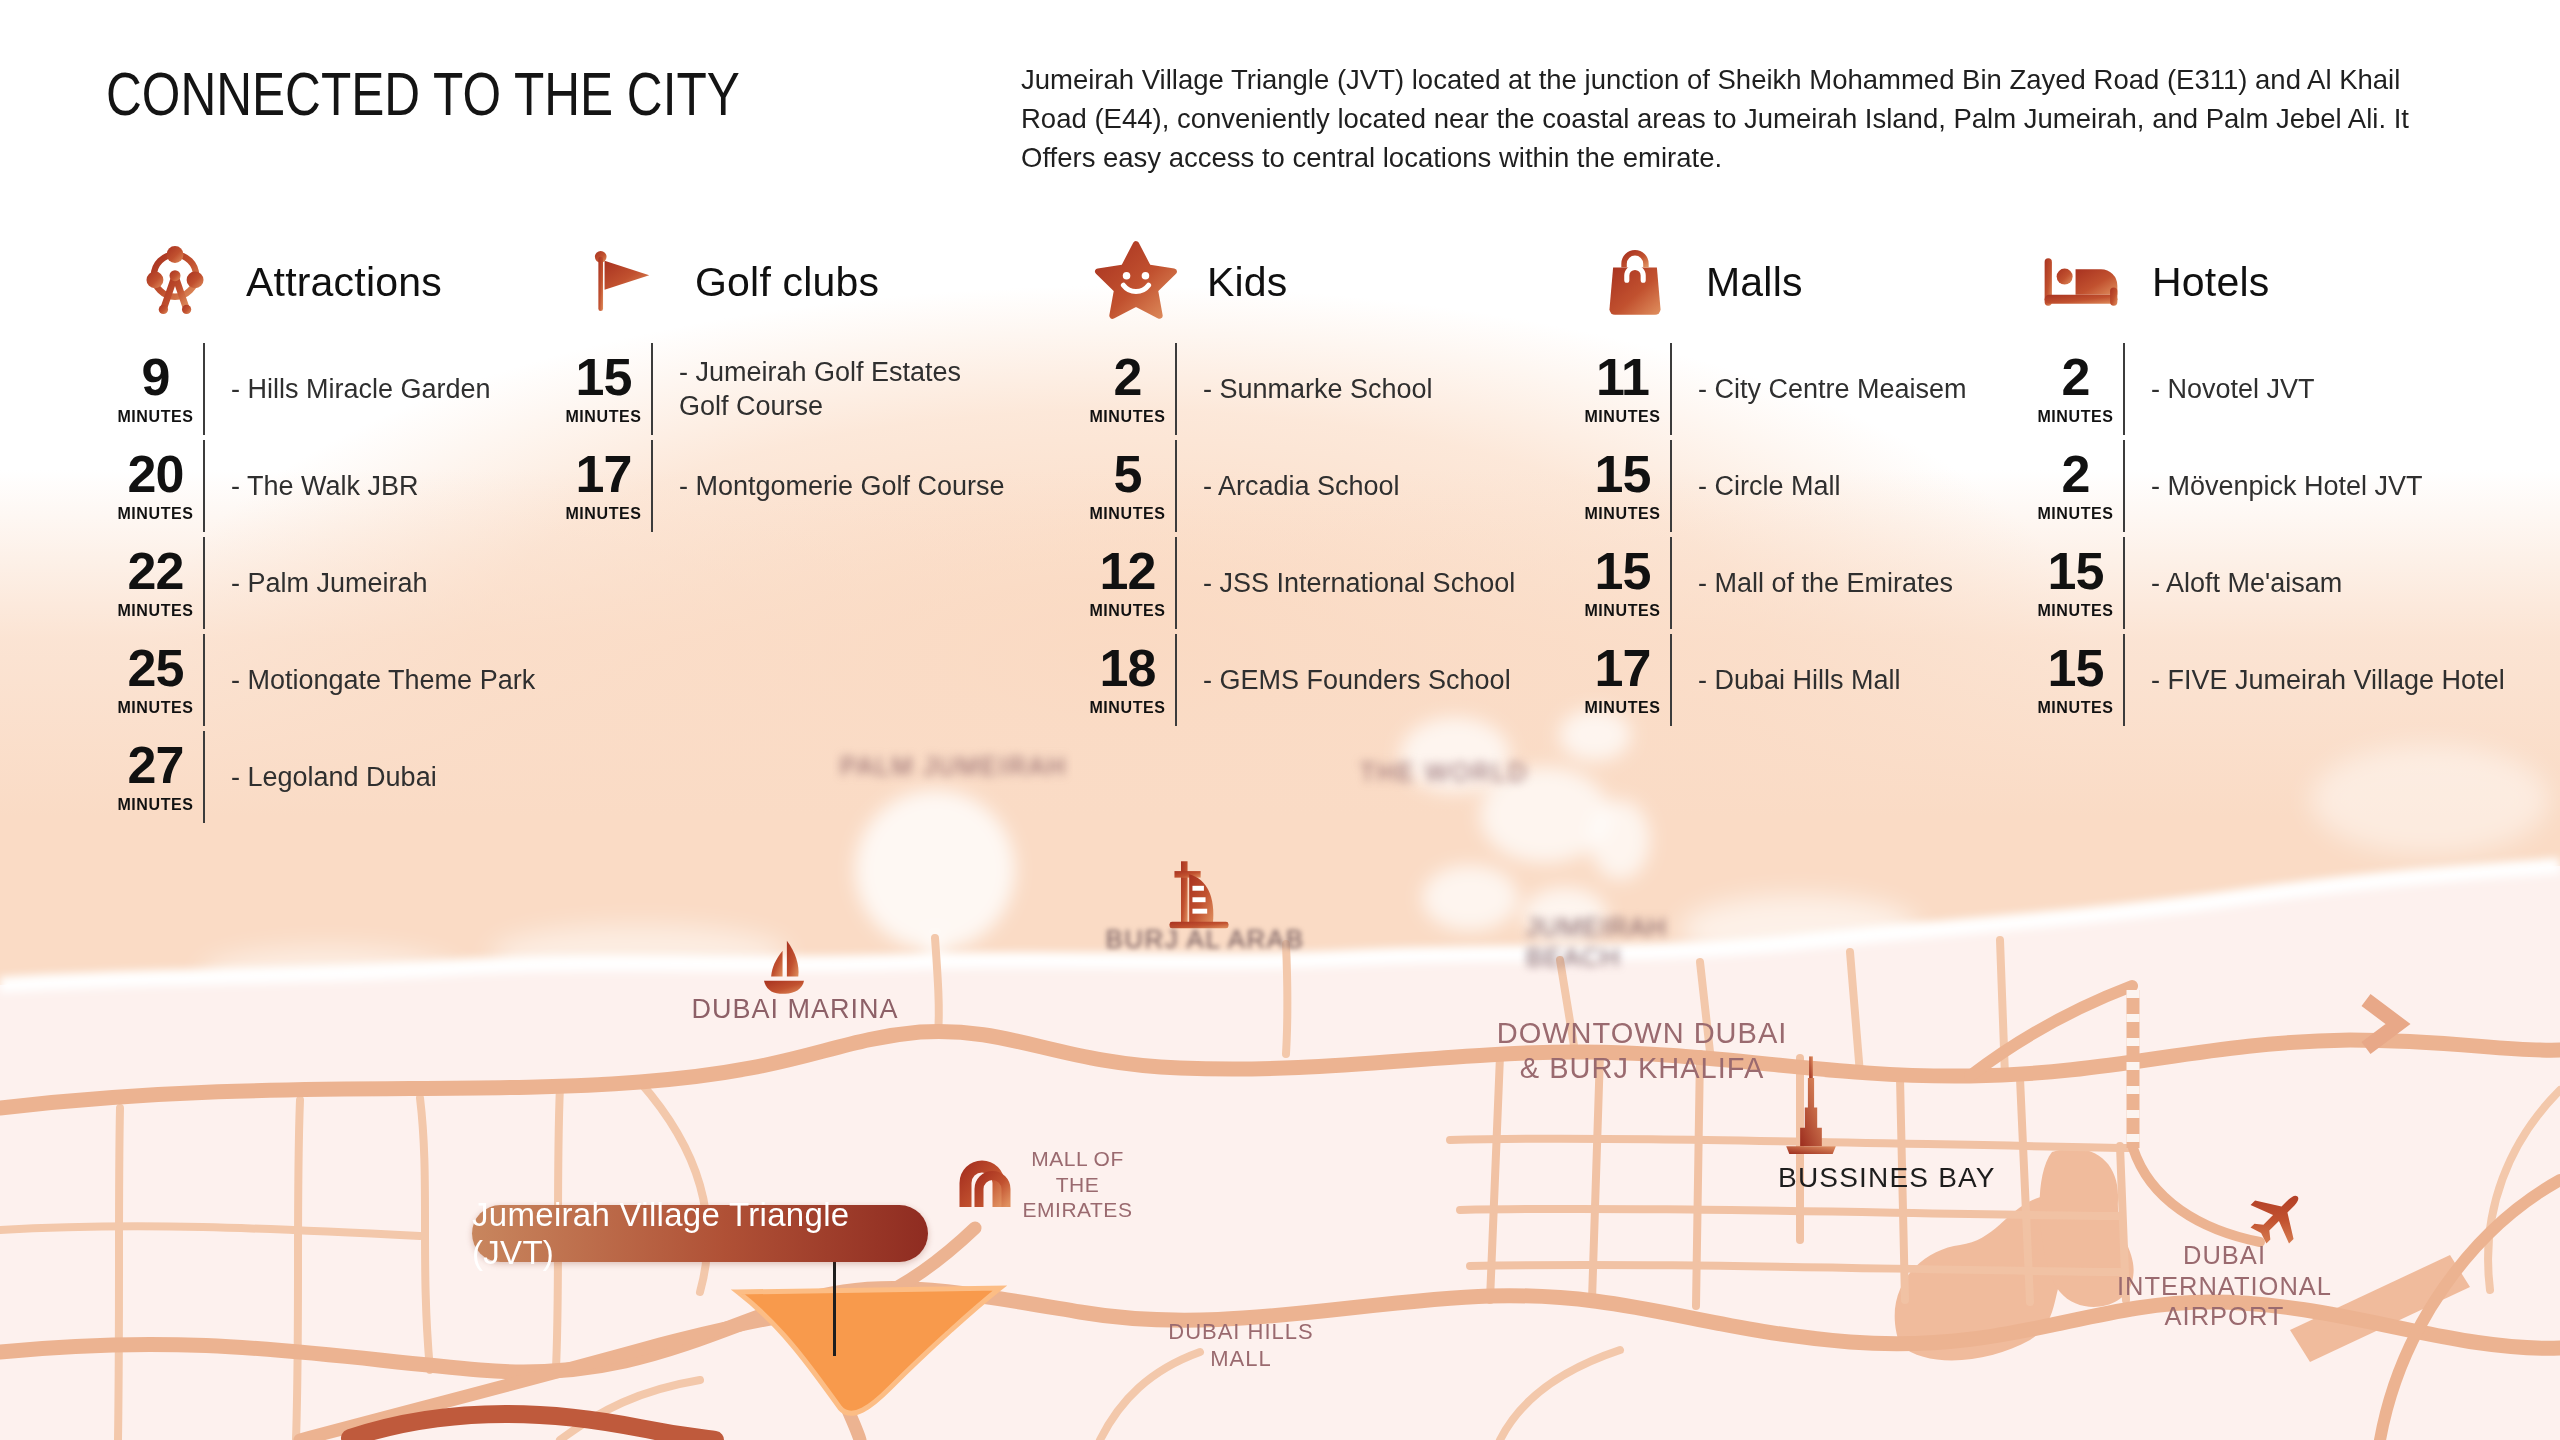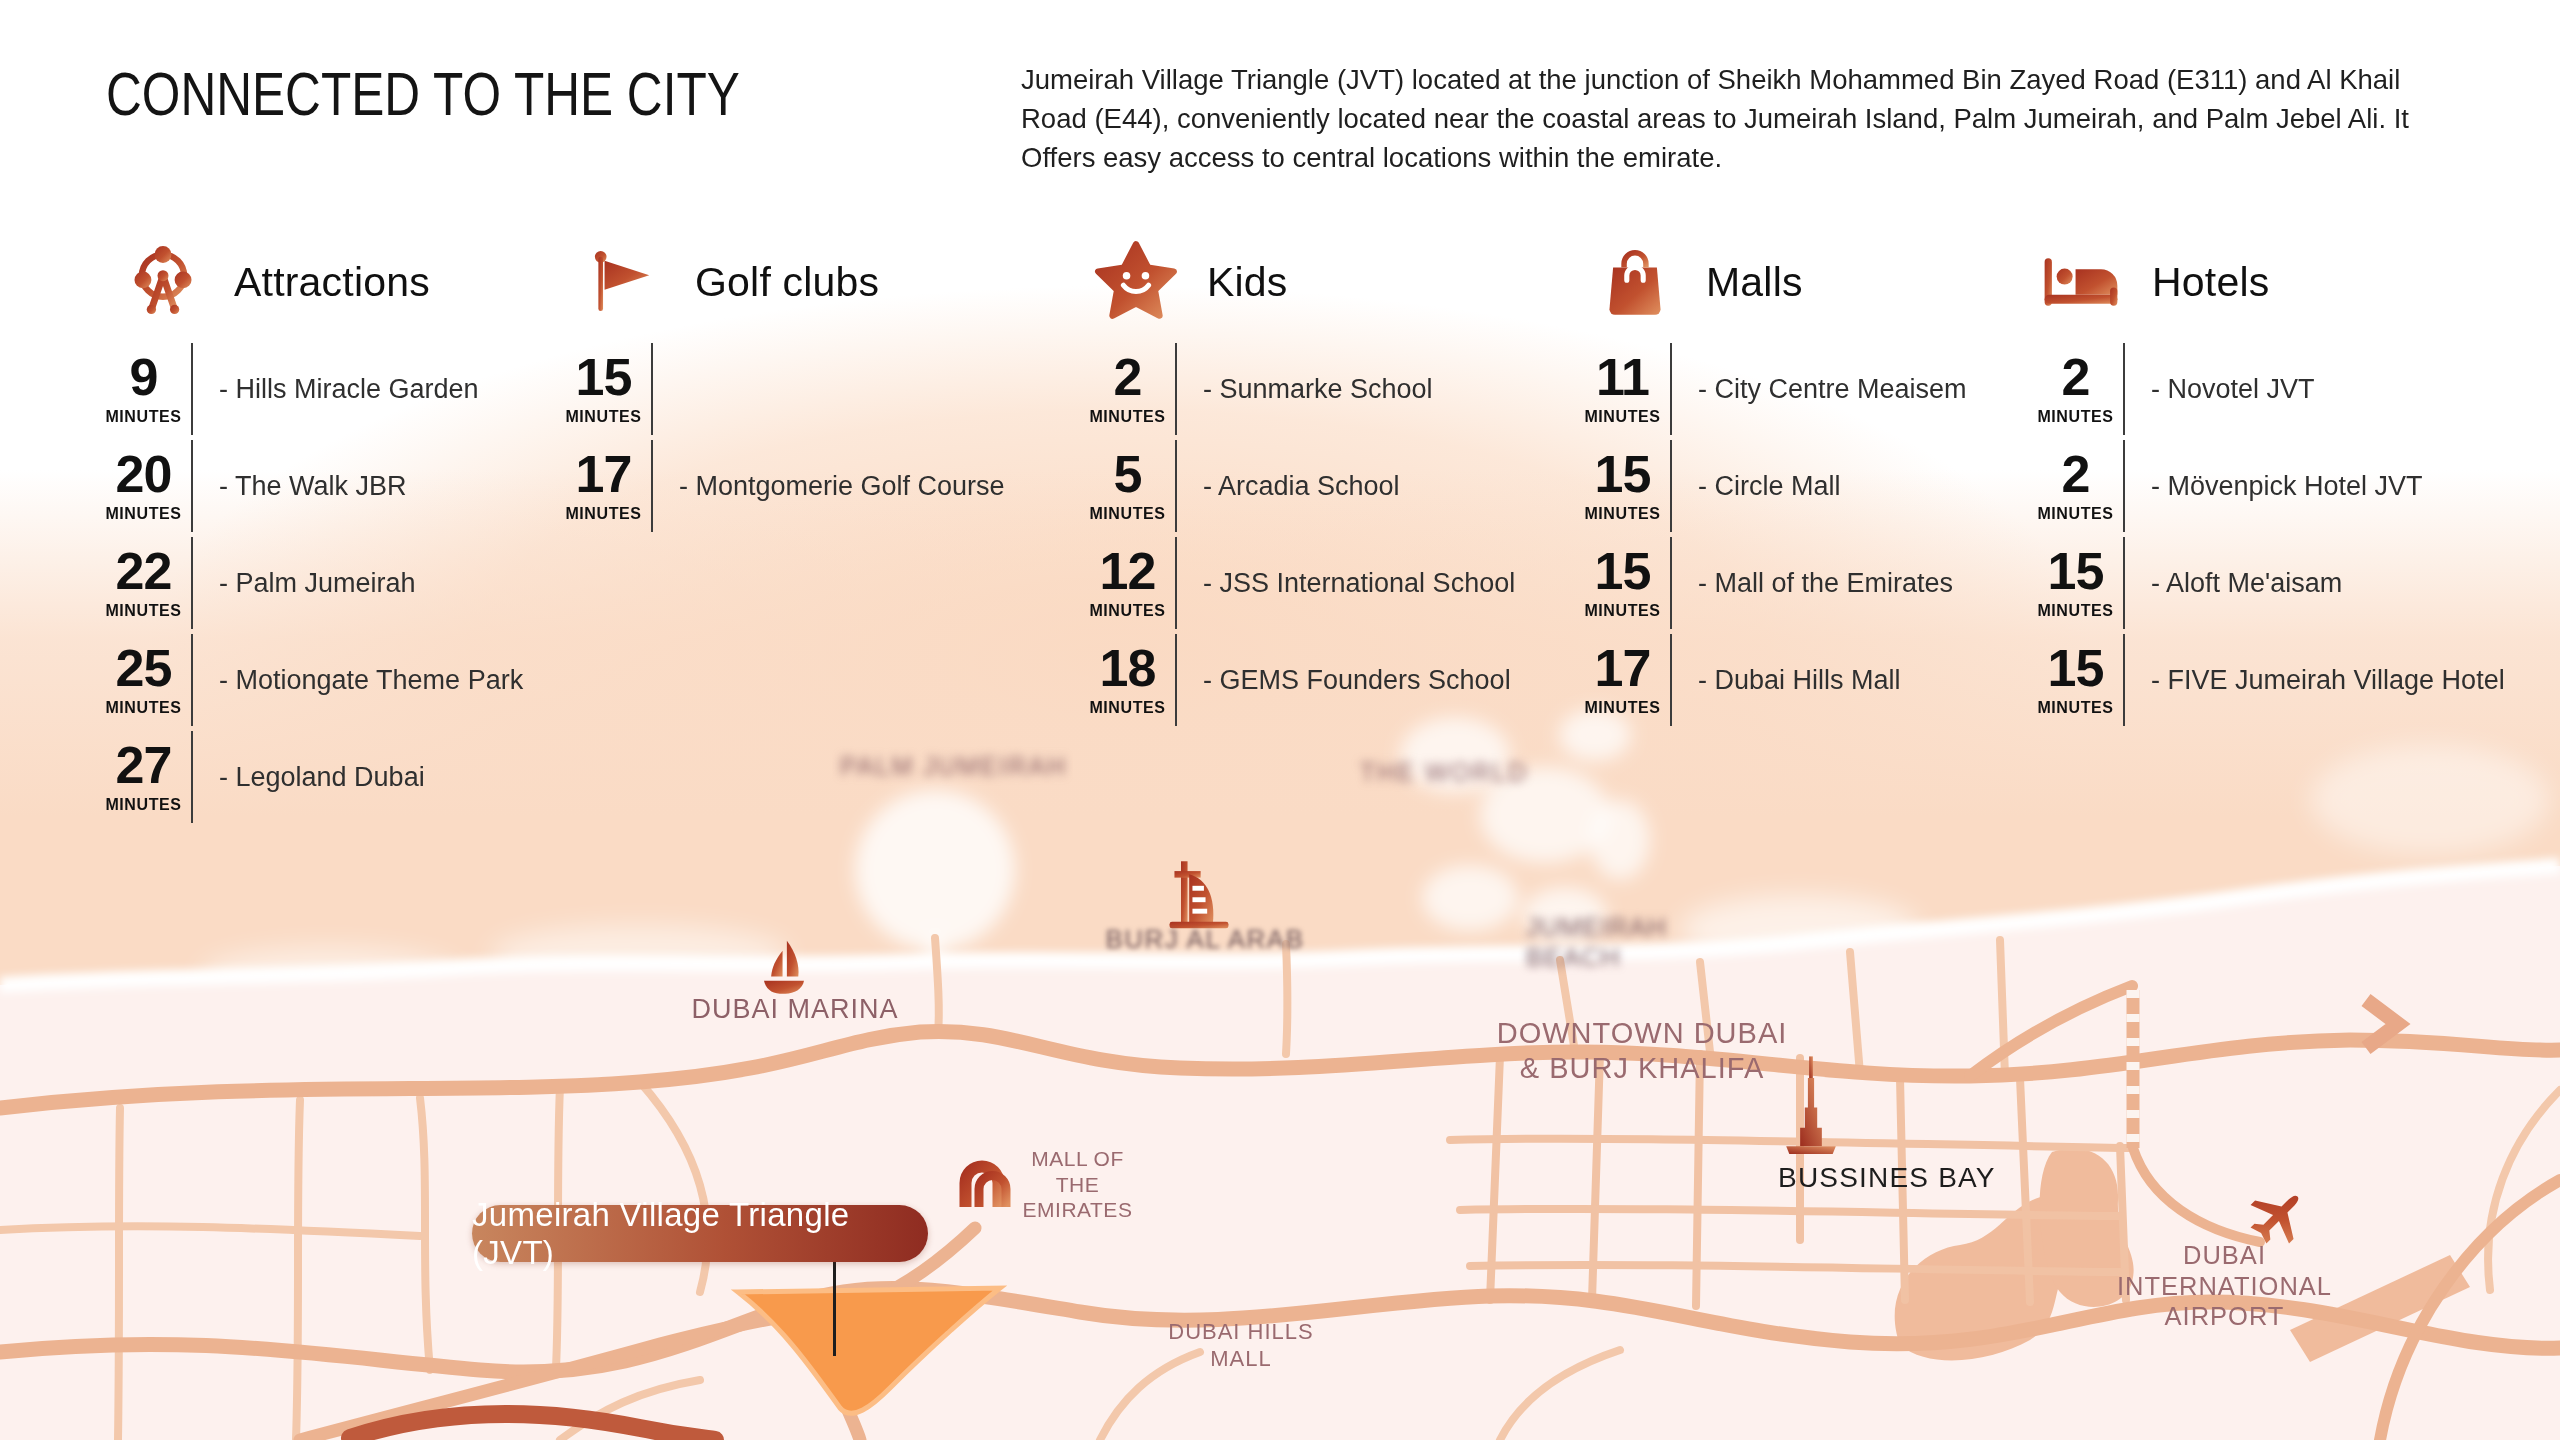--- a/index.html
+++ b/index.html
@@ -157,21 +157,21 @@
     <path d="M 2366 1000 L 2398 1024 L 2366 1048" stroke="#e8a888" stroke-width="15" fill="none"></path>
 
     <path d="M 350 1438 C 440 1408 540 1408 640 1428 C 680 1436 700 1438 715 1440" stroke="#bf5a3c" stroke-width="18" fill="none" stroke-linecap="round"></path>
 
     <path d="M 738 1292 L 1000 1288 C 975 1308 930 1348 890 1388 C 872 1406 852 1422 840 1408 C 818 1378 785 1328 738 1292 Z" fill="#f89a4c" stroke="#fcbd85" stroke-width="5"></path>
   </svg>
 
   <div class="page-title">CONNECTED TO THE CITY</div>
   <div class="page-desc">Jumeirah Village Triangle (JVT) located at the junction of Sheikh Mohammed Bin Zayed Road (E311) and Al Khail Road (E44), conveniently located near the coastal areas to Jumeirah Island, Palm Jumeirah, and Palm Jebel Ali. It Offers easy access to central locations within the emirate.</div>
 
-  <div class="col" style="left:96px">
+  <div class="col" style="left:108px">
     <div class="col-header" style="padding-left:24px">
       <span class="cat-icon">
         <svg width="76" height="76" viewBox="0 0 36 36">
           <circle cx="18" cy="15" r="10" fill="none" stroke="url(#ig)" stroke-width="3"></circle>
           <circle cx="18" cy="5" r="4" fill="url(#ig)"></circle>
           <circle cx="8.5" cy="17" r="4" fill="url(#ig)"></circle>
           <circle cx="27.5" cy="17" r="4" fill="url(#ig)"></circle>
           <path d="M18 15 L12.5 31 M18 15 L23.5 31" stroke="url(#ig)" stroke-width="3.2" stroke-linecap="round" fill="none"></path>
           <circle cx="18" cy="15" r="2.6" fill="url(#ig)"></circle>
           <circle cx="12.5" cy="31" r="2.2" fill="url(#ig)"></circle>
@@ -235,20 +235,22 @@
       </span>
       <span class="cat-label">Golf clubs</span>
     </div>
     <div class="rows">
       <div class="trow">
         <div class="num-block">
             <div class="num">15</div>
             <div class="unit">MINUTES</div>
           </div>
         <div class="vline"></div>
+        <div class="iname">- Jumeirah Golf Estates
+Golf Course</div>
       </div>
       <div class="trow">
         <div class="num-block">
             <div class="num">17</div>
             <div class="unit">MINUTES</div>
           </div>
         <div class="vline"></div>
         <div class="iname">- Montgomerie Golf Course</div>
       </div>
     </div>

